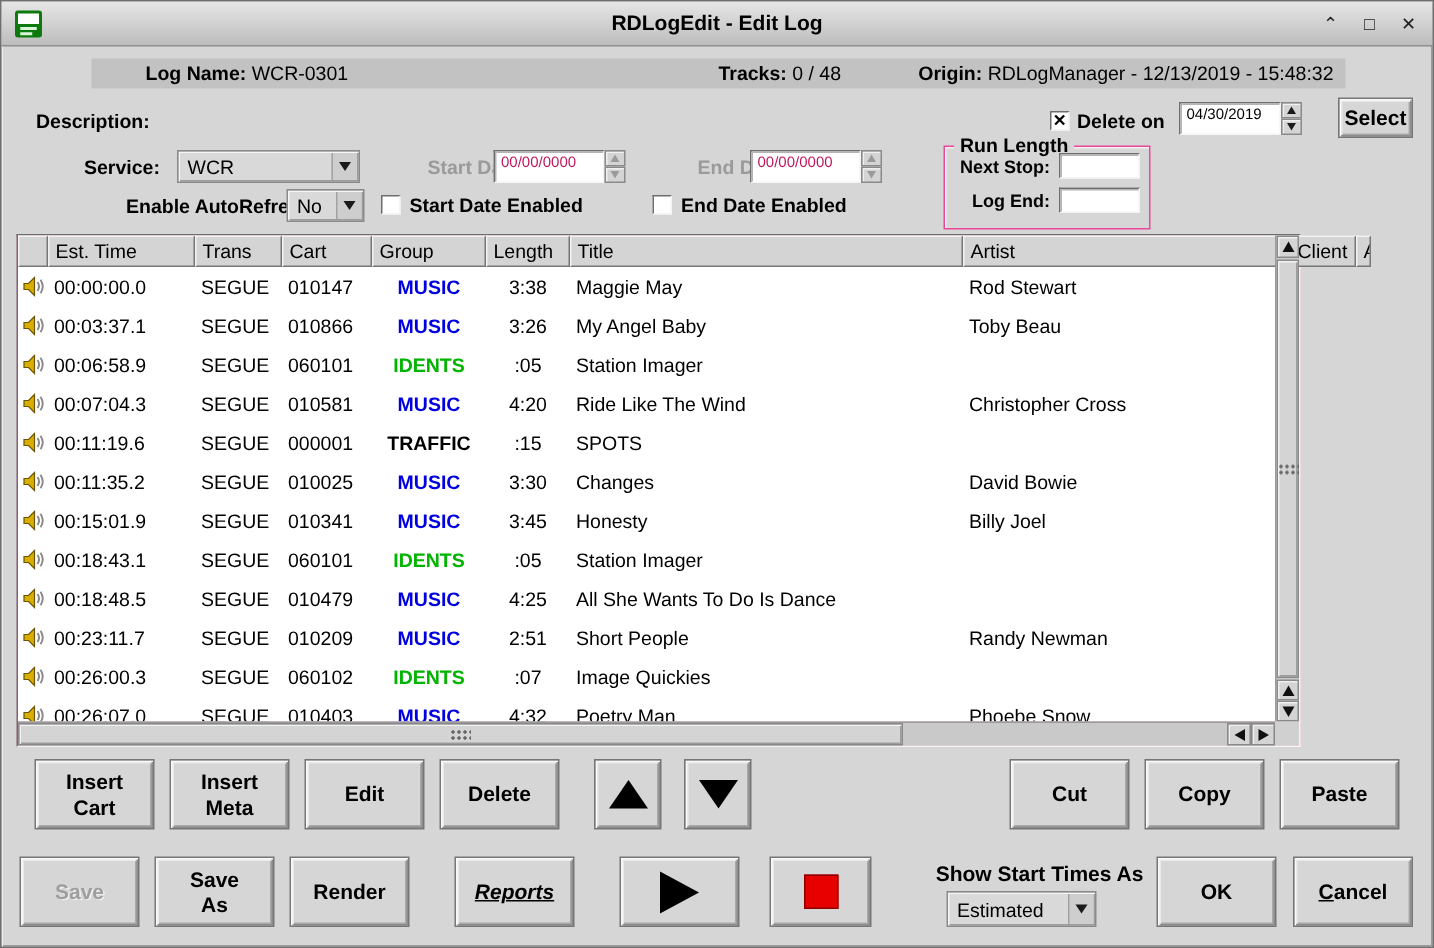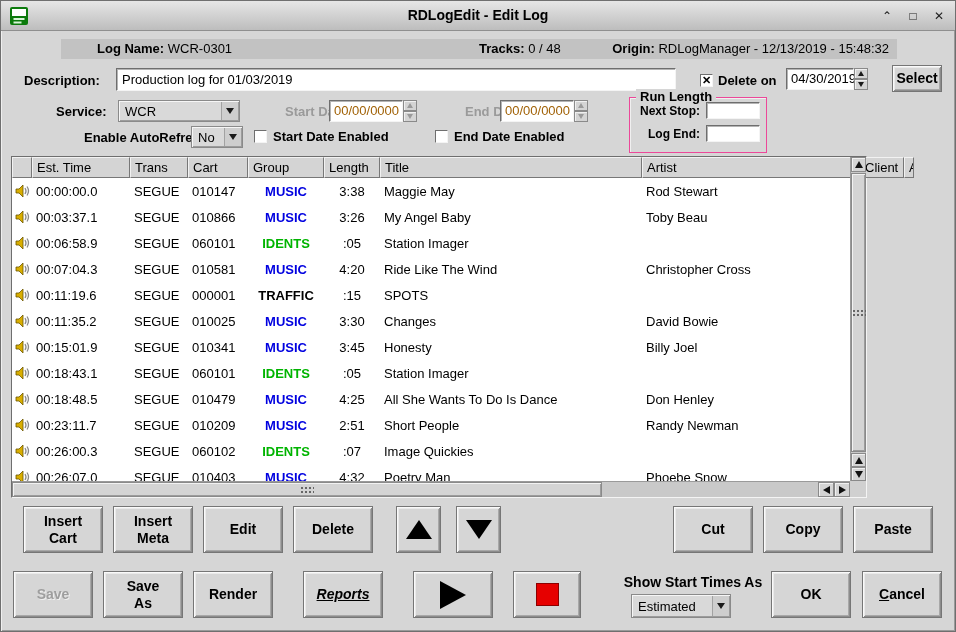--- a/index.html
+++ b/index.html
@@ -26,26 +26,26 @@
   .sunken{background:#fff;border-top:1px solid #6e6e6e;border-left:1px solid #6e6e6e;border-bottom:1px solid #f4f4f4;border-right:1px solid #f4f4f4;box-shadow:inset 1px 1px 0 #b4b4b4;}
   .btn{position:absolute;background:#d6d6d6;border:1px solid #767676;box-shadow:inset 1px 1px 0 #fafafa,inset -1px -1px 0 #8c8c8c,inset 2px 2px 0 #eaeaea,inset -2px -2px 0 #a8a8a8;font-weight:bold;font-size:14px;display:flex;align-items:center;justify-content:center;text-align:center;white-space:pre-line;line-height:1.15;cursor:default;}
   .btn.disabled{color:#9e9e9e;text-shadow:1px 1px 0 #f0f0f0;}
   .u{text-decoration:underline;}
   .checkbox{position:absolute;width:13px;height:13px;background:#fff;border-top:1px solid #6e6e6e;border-left:1px solid #6e6e6e;border-bottom:1px solid #f4f4f4;border-right:1px solid #f4f4f4;display:flex;align-items:center;justify-content:center;font-size:11px;font-weight:bold;color:#000;}
   .checkbox.checked::after{content:"\2715";}
   .combo{position:absolute;background:#d9d9d9;border:1px solid #8a8a8a;box-shadow:inset 1px 1px 0 #f6f6f6,inset -1px -1px 0 #9c9c9c;display:flex;align-items:center;padding-left:6px;font-size:13px;}
   .combo .arrow-zone{position:absolute;right:1px;top:1px;bottom:1px;width:17px;border-left:1px solid #a2a2a2;display:flex;align-items:center;justify-content:center;background:#cecece;}
   .tri-dn{width:0;height:0;border-left:4px solid transparent;border-right:4px solid transparent;border-top:6px solid #1a1a1a;}
   .spin{position:absolute;display:flex;}
-  .spin-text{height:22px;padding:2px 4px;font-size:13px;}
+  .spin-text{height:22px;padding:2px 4px;font-size:10px;}
   .spin-btns{display:flex;flex-direction:column;width:14px;height:22px;}
   .spin-btn{flex:1;background:#d4d4d4;border:1px solid #8a8a8a;box-shadow:inset 1px 1px 0 #f0f0f0;display:flex;align-items:center;justify-content:center;}
   .tri-up-s{width:0;height:0;border-left:3px solid transparent;border-right:3px solid transparent;border-bottom:5px solid #1a1a1a;}
   .tri-dn-s{width:0;height:0;border-left:3px solid transparent;border-right:3px solid transparent;border-top:5px solid #1a1a1a;}
-  .spin.disabled .spin-text{color:#a16207;text-align:right;}
+  .spin.disabled .spin-text{color:#be185d;}
   .spin.disabled .tri-up-s{border-bottom-color:#9a9a9a;}
   .spin.disabled .tri-dn-s{border-top-color:#9a9a9a;}
   input.tfield{position:absolute;font-family:"Liberation Sans",sans-serif;font-size:13px;padding:2px 5px;outline:none;}
 
   
   .flabel{position:absolute;font-weight:bold;white-space:nowrap;}
   .groupbox{position:absolute;left:628px;top:96px;width:138px;height:56px;border:1px solid #ec4899;box-shadow:inset 1px 1px 0 #f0f0f0;}
   .groupbox-title{position:absolute;left:6px;top:-9px;background:#d6d6d6;padding:0 4px;font-weight:bold;font-size:13px;}
   .gb-label{position:absolute;right:66px;font-weight:bold;font-size:12px;white-space:nowrap;}
   .gb-field{position:absolute;left:76px;width:54px;height:17px;}
@@ -128,21 +128,20 @@
     </span>
   </div>
 
   <div class="infobar">
     <span class="ib-left"><span class="lbl">Log Name:</span> <span>WCR-0301</span></span>
     <span class="ib-mid"><span class="lbl">Tracks:</span> <span>0 / 48</span></span>
     <span class="ib-right"><span class="lbl">Origin:</span> <span>RDLogManager - 12/13/2019 - 15:48:32</span></span>
   </div>
 
   <span class="flabel" style="left:23px;top:72px;">Description:</span>
-  <input class="tfield sunken" style="left: 115px; top: 67px; width: 560px; height: 23px;" value="Production log for 01/03/2019">
   <span class="checkbox checked" style="left:699px;top:73px;"></span>
   <span class="flabel" style="left:717px;top:72px;">Delete on</span>
   <span class="spin" style="left:785px;top:67px;">
     <span class="spin-text sunken" style="width:68px;">04/30/2019</span>
     <span class="spin-btns">
       <span class="spin-btn">
           <span class="tri-up-s"></span>
         </span>
       <span class="spin-btn">
           <span class="tri-dn-s"></span>
@@ -368,21 +367,20 @@
               <path d="M10 4 Q12 7 10 10" fill="none" stroke="#8a8a8a" stroke-width="1.3"></path>
               <path d="M12 2.5 Q15 7 12 11.5" fill="none" stroke="#8a8a8a" stroke-width="1.3"></path>
             </svg>
           </div>
           <div class="c-time">00:18:48.5</div>
           <div class="c-trans">SEGUE</div>
           <div class="c-cart">010479</div>
           <div class="c-group" style="color: rgb(0, 0, 224);">MUSIC</div>
           <div class="c-length">4:25</div>
           <div class="c-title">All She Wants To Do Is Dance</div>
-          <div class="c-artist">Don Henley</div>
           <div class="c-client"></div>
           <div class="c-agency"></div>
         </div>
         <div class="trow">
           <div class="c-icon">
             <svg width="15" height="14" viewBox="0 0 15 14">
               <polygon points="1,5 4,5 8,1 8,13 4,9 1,9" fill="#d9ae00" stroke="#6b5500" stroke-width="0.8"></polygon>
               <path d="M10 4 Q12 7 10 10" fill="none" stroke="#8a8a8a" stroke-width="1.3"></path>
               <path d="M12 2.5 Q15 7 12 11.5" fill="none" stroke="#8a8a8a" stroke-width="1.3"></path>
             </svg>

